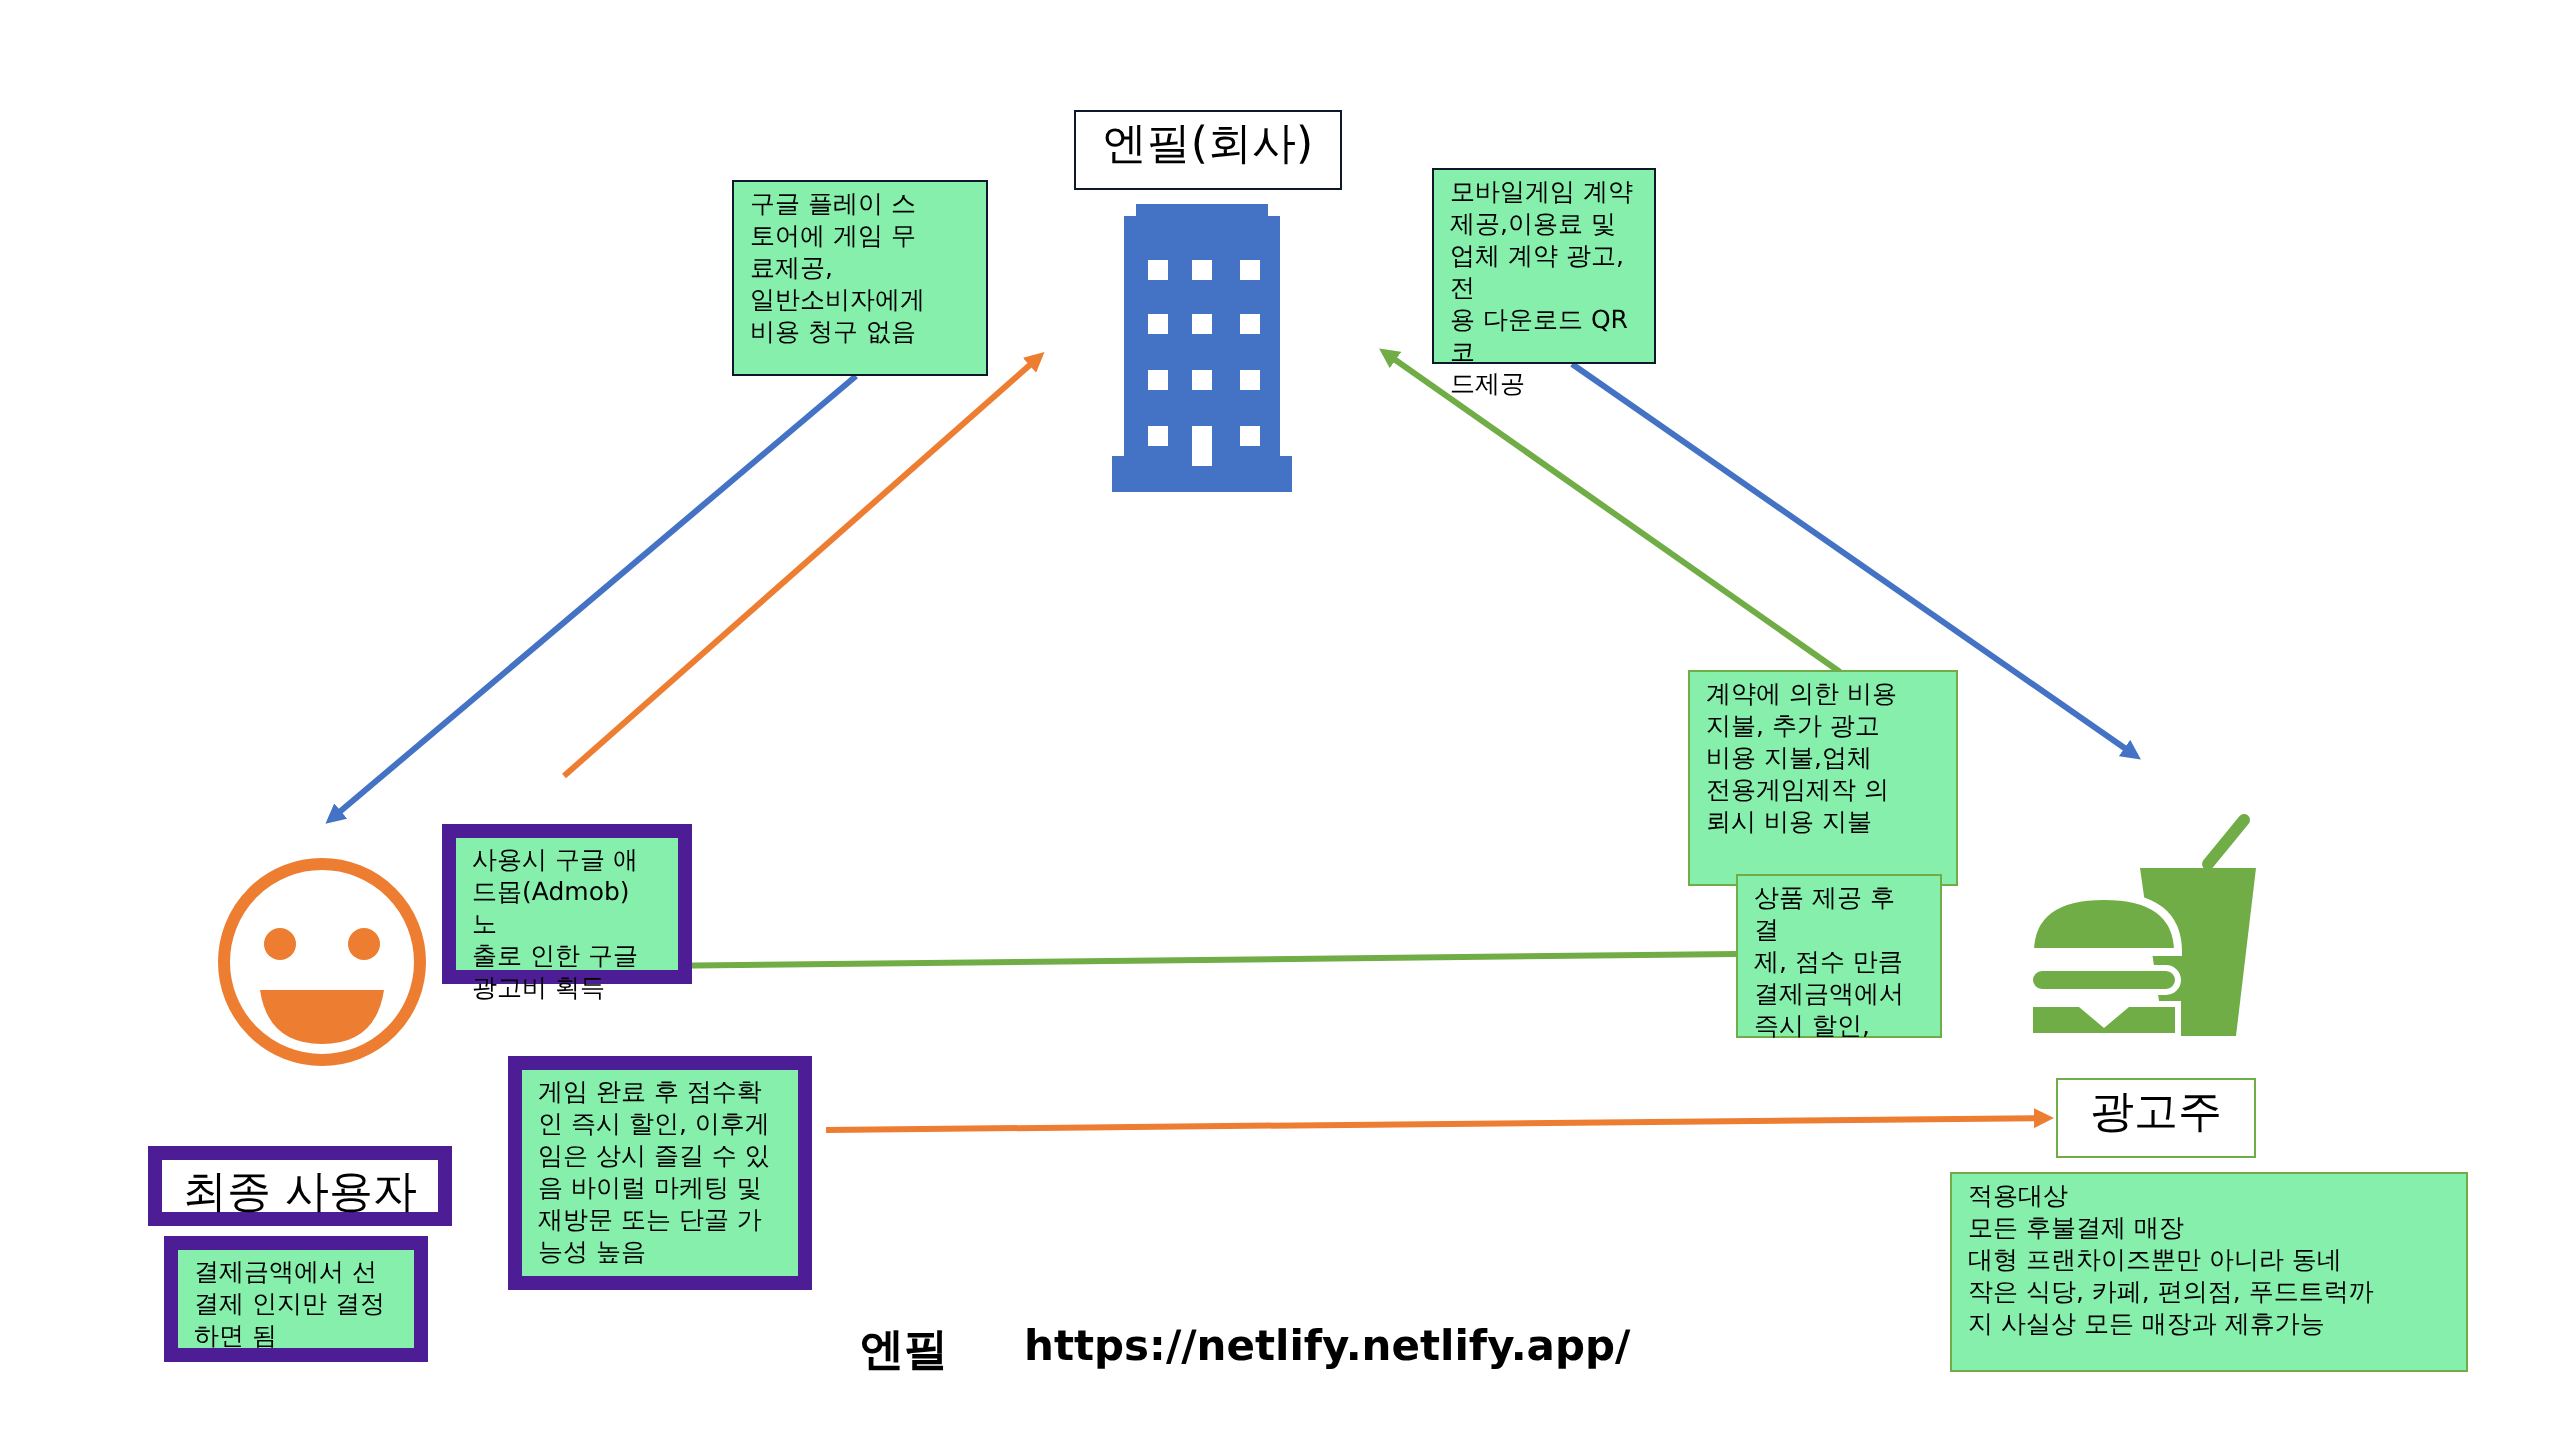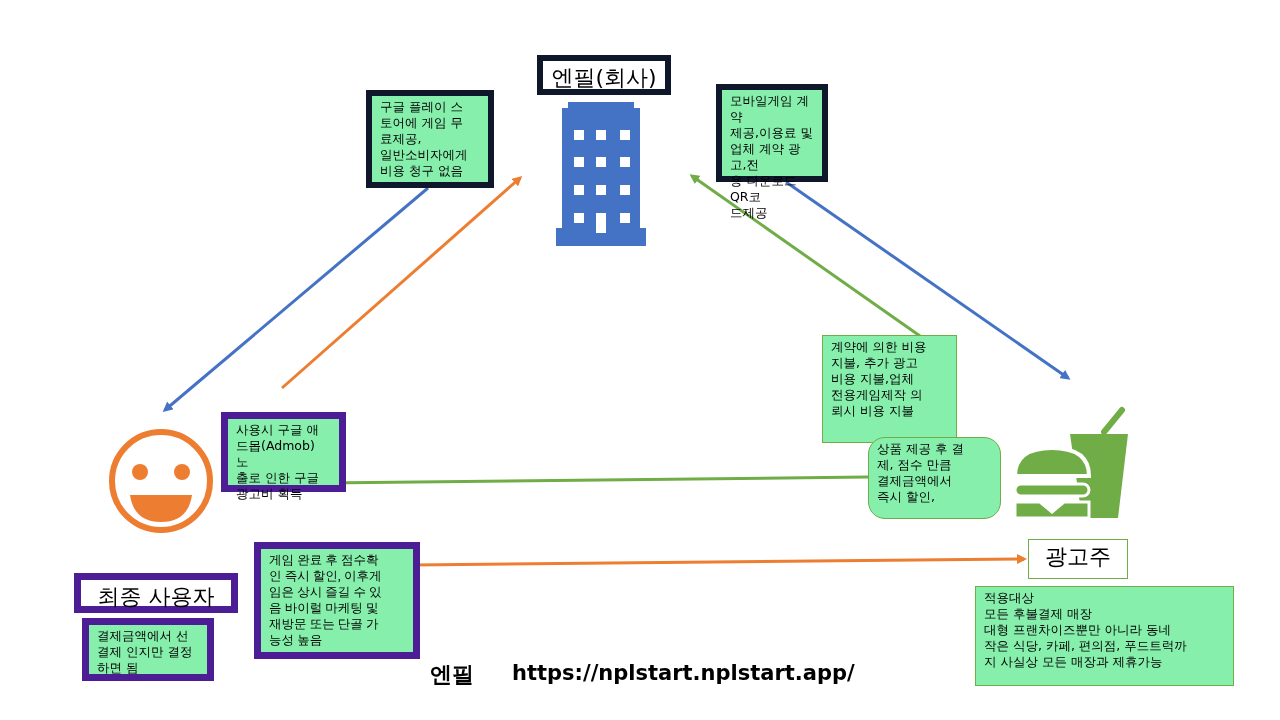--- a/index.html
+++ b/index.html
@@ -1,20 +1,20 @@
 <!DOCTYPE html>
 <html><head>
 <meta charset="utf-8">
 <style>
   html, body { margin:0; padding:0; }
   body { width:1280px; height:720px; background:#ffffff; position:relative; overflow:hidden;
          font-family:"DejaVu Sans","Liberation Sans",sans-serif; color:#000; }
   .box { position:absolute; background:#86efac; box-sizing:border-box; font-size:12.5px; line-height:16px;
          padding:3px 8px; white-space:pre-line; }
-  .blue { border:6px solid #0f172a; }
+  .blue { border:1px solid #0f172a; }
   .orange { border:7px solid #4c1d95;margin-top:24px; }
   .green { border:1px solid #70ad47; }
   .title { position:absolute; background:#fff; box-sizing:border-box; font-size:22px; text-align:center;
            line-height:34px; }
   svg.arrows { position:absolute; left:0; top:0; }
   .footer { position:absolute; font-size:22px;font-weight:bold; }
 </style>
 </head>
 <body>
 
@@ -71,21 +71,21 @@
       <rect x="64" y="113" width="10" height="10"></rect>
   </g>
 </svg>
 
 <svg style="position:absolute;left:106px;top:426px;" width="110" height="110" viewBox="0 0 110 110">
   <circle cx="55" cy="55" r="49" fill="none" stroke="#ed7d31" stroke-width="6"></circle>
   <circle cx="34" cy="46" r="8" fill="#ed7d31"></circle>
   <circle cx="76" cy="46" r="8" fill="#ed7d31"></circle>
   <path d="M24,69 L86,69 Q82,96 55,96 Q28,96 24,69 z" fill="#ed7d31"></path>
 </svg>
-<div class="title orange" style="left:74px;top:549px;width:164px;height:40px;">최종 사용자</div>
+<div class="title orange" style="left:74px;top:549px;width:152px;height:40px;">최종 사용자</div>
 
 <svg style="position:absolute;left:1012px;top:402px;" width="125" height="120" viewBox="0 0 125 120">
   <line x1="110" y1="8" x2="92" y2="30" stroke="#70ad47" stroke-width="6" stroke-linecap="round"></line>
   <path d="M58,32 L116,32 L106,116 L70,116 Z" fill="#70ad47"></path>
   <path d="M3,74 Q3,46 40,46 Q77,46 77,74 Z" fill="#70ad47" stroke="#fff" stroke-width="4"></path>
   <rect x="3" y="82" width="74" height="12" rx="6" fill="#70ad47" stroke="#fff" stroke-width="3"></rect>
   <path d="M3,100 L28,100 L40,110 L52,100 L77,100 L77,116 L3,116 Z" fill="#70ad47" stroke="#fff" stroke-width="3"></path>
 </svg>
 <div class="title green" style="left:1028px;top:539px;width:100px;height:40px;">광고주</div>
 
@@ -96,38 +96,38 @@
 비용 청구 없음</div>
 <div class="box blue" style="left:716px;top:84px;width:112px;height:98px;">모바일게임 계약
 제공,이용료 및
 업체 계약 광고,전
 용 다운로드 QR코
 드제공</div>
 <div class="box orange" style="left:221px;top:388px;width:125px;height:80px;">사용시 구글 애
 드몹(Admob) 노
 출로 인한 구글
 광고비 획득</div>
-<div class="box green" style="left:822px;top:335px;width:135px;height:108px;">계약에 의한 비용
+<div class="box green" style="left:844px;top:335px;width:135px;height:108px;">계약에 의한 비용
 지불, 추가 광고
 비용 지불,업체
 전용게임제작 의
 뢰시 비용 지불</div>
-<div class="box green" style="left:868px;top:437px;width:133px;height:82px;border-radius:17px;">상품 제공 후 결
+<div class="box green" style="left:868px;top:437px;width:103px;height:82px;">상품 제공 후 결
 제, 점수 만큼
 결제금액에서
 즉시 할인,</div>
-<div class="box orange" style="left:254px;top:518px;width:166px;height:117px;font-family:Liberation Serif, serif;">게임 완료 후 점수확
+<div class="box orange" style="left:254px;top:504px;width:152px;height:117px;">게임 완료 후 점수확
 인 즉시 할인, 이후게
 임은 상시 즐길 수 있
 음 바이럴 마케팅 및
 재방문 또는 단골 가
 능성 높음</div>
 <div class="box orange" style="left:82px;top:594px;width:132px;height:63px;">결제금액에서 선
 결제 인지만 결정
 하면 됨</div>
 <div class="box green" style="left:935px;top:586px;width:259px;height:100px;margin-left:40px;">적용대상
 모든 후불결제 매장
 대형 프랜차이즈뿐만 아니라 동네
 작은 식당, 카페, 편의점, 푸드트럭까
 지 사실상 모든 매장과 제휴가능</div>
 
 <div class="footer" style="left:430px;top:660px;">엔필</div>
-<div class="footer" style="left:512px;top:661px;font-size:21px;">https://nplstart.nplstart.app/</div>
+<div class="footer" style="left:512px;top:661px;font-size:21px;">https://netlify.netlify.app/</div>
 
 </body></html>

